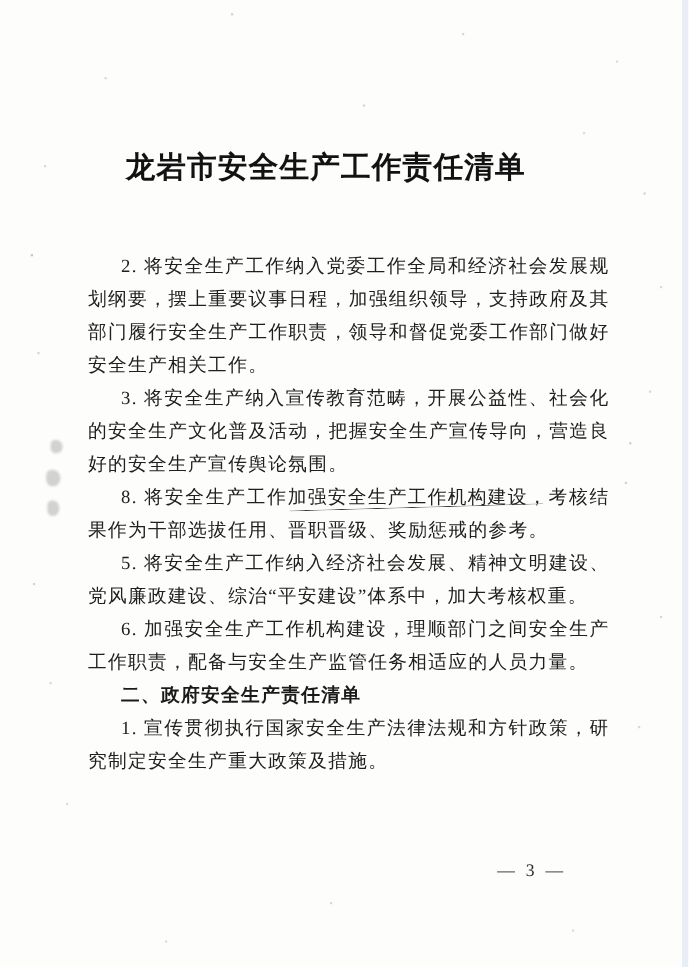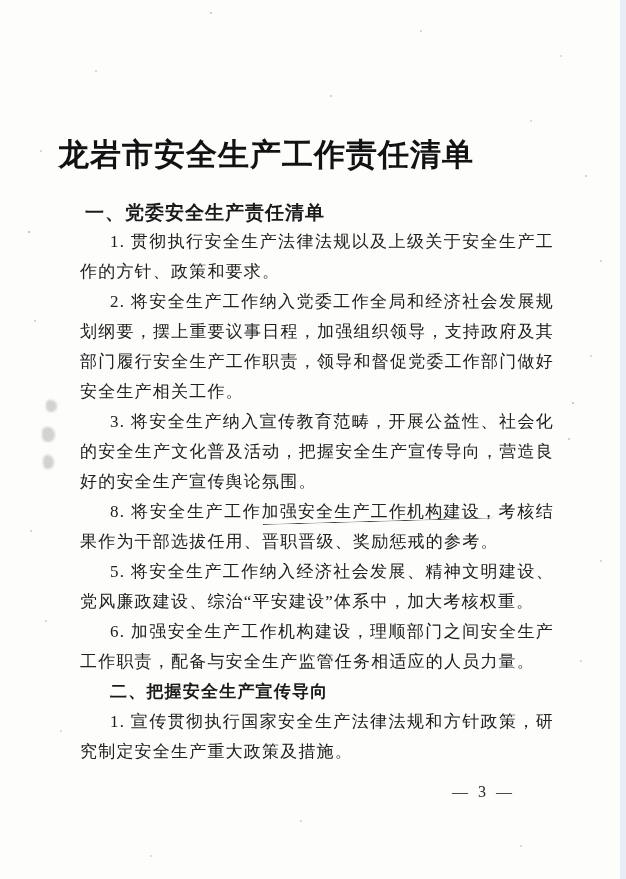--- a/index.html
+++ b/index.html
@@ -18,21 +18,22 @@
   
   .edge-strip {
     position: absolute; top: 0; right: 0;
     width: 6px; height: 100%;
     background: #e9eef6;
   }
   .doc-title {
     position: absolute;
     top: 134px; left: 58px; width: 476px;
     margin: 0;
-    font-size: 31px;
+    text-align: center;
+    font-size: 27px;
     font-weight: bold;
     letter-spacing: 1px;
     color: #121212;
     font-family: "Liberation Serif", "DejaVu Serif", serif;
   }
   .section1-heading {
     position: absolute;
     top: 200px; left: 85px;
     font-size: 19px;
     font-weight: bold;
@@ -123,30 +124,28 @@
       520px 845px 0 rgba(70,70,70,.18);
   }
 </style>
 </head>
 <body>
 
 <div class="page">
 
   <h1 class="doc-title">龙岩市安全生产工作责任清单</h1>
 
-  <div class="section1-heading">一、党委安全生产责任清单</div>
 
   <div class="body-text">
-    <p>1. 贯彻执行安全生产法律法规以及上级关于安全生产工作的方针、政策和要求。</p>
     <p>2. 将安全生产工作纳入党委工作全局和经济社会发展规划纲要，摆上重要议事日程，加强组织领导，支持政府及其部门履行安全生产工作职责，领导和督促党委工作部门做好安全生产相关工作。</p>
     <p>3. 将安全生产纳入宣传教育范畴，开展公益性、社会化的安全生产文化普及活动，把握安全生产宣传导向，营造良好的安全生产宣传舆论氛围。</p>
     <p><span>8. 将安全生产工作</span><span class="pen-underline">加强安全生产工作机构建设，</span><span>考核结果作为干部选拔任用、晋职晋级、奖励惩戒的参考。</span></p>
     <p>5. 将安全生产工作纳入经济社会发展、精神文明建设、党风廉政建设、综治“平安建设”体系中，加大考核权重。</p>
     <p>6. 加强安全生产工作机构建设，理顺部门之间安全生产工作职责，配备与安全生产监管任务相适应的人员力量。</p>
-    <p class="section2-heading">二、把握安全生产宣传导向</p>
+    <p class="section2-heading">二、政府安全生产责任清单</p>
     <p>1. 宣传贯彻执行国家安全生产法律法规和方针政策，研究制定安全生产重大政策及措施。</p>
   </div>
 
   <div class="page-number">— 3 —</div>
 
   <div class="smudge s1"></div>
   <div class="smudge s2"></div>
   <div class="smudge s3"></div>
   <div class="speck"></div>
   <div class="edge-strip"></div>

